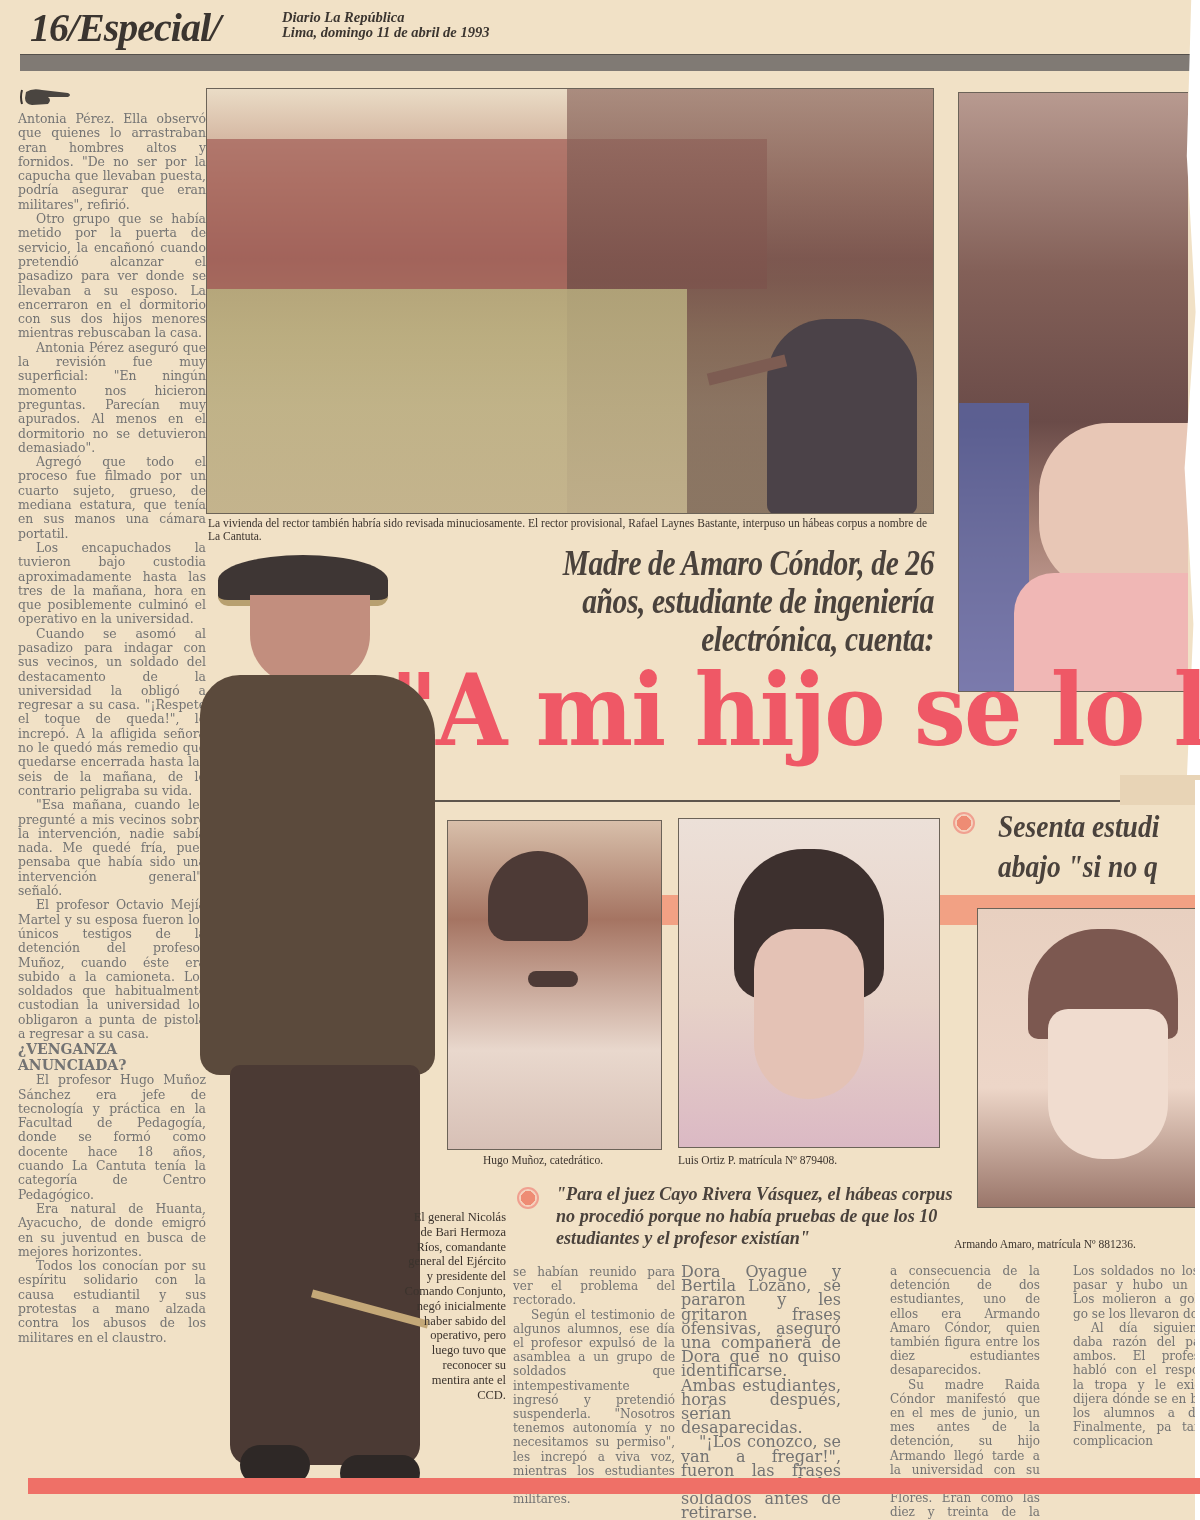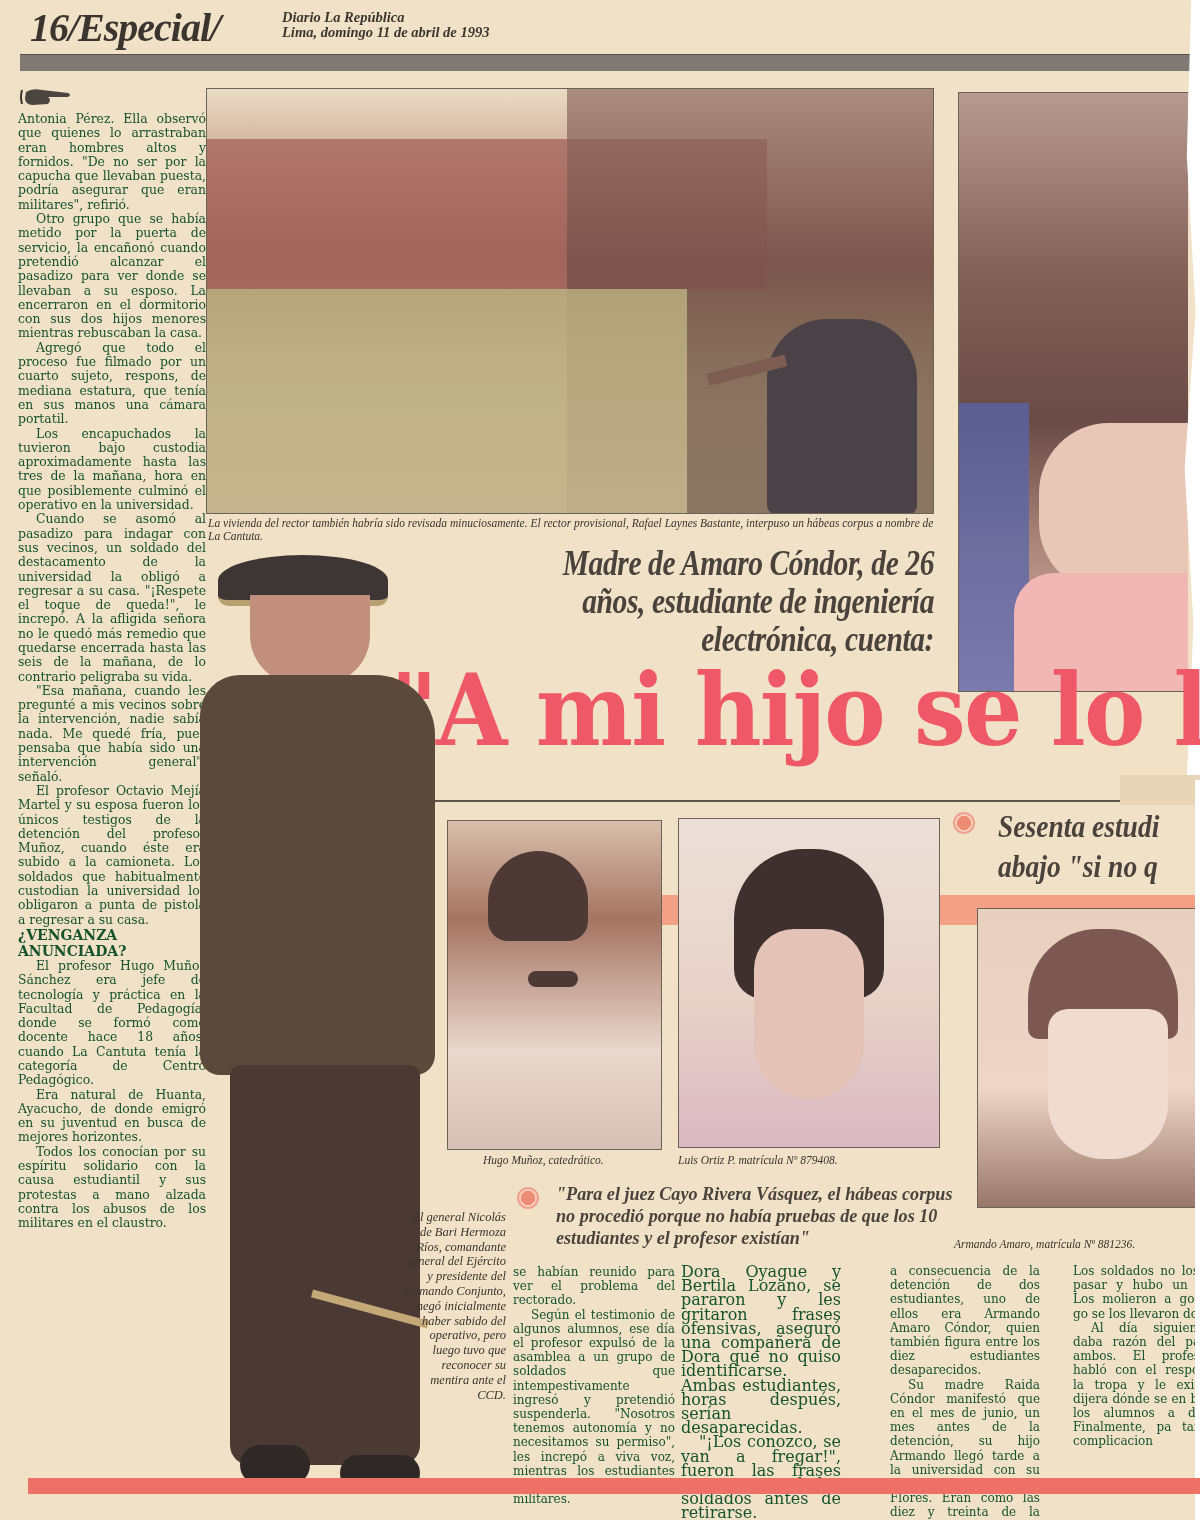--- a/index.html
+++ b/index.html
@@ -9,27 +9,27 @@
     font-family:"DejaVu Serif", serif;
     color:#3a322c;
   }
   .abs { position:absolute; }
   
   .hdr-section { left:30px; top:8px; font-family:"Liberation Serif", serif; font-style:italic; font-weight:bold; font-size:40px; color:#3b3530; letter-spacing:-1px; line-height:40px;text-align:center; }
   .hdr-pub { left:282px; top:10px; font-family:"Liberation Serif", serif; font-style:italic; font-weight:bold; font-size:14.5px; line-height:15px; color:#3b3530; }
   .hdr-bar { left:20px; top:54px; width:1180px; height:16px; background:#807a74; border-top:1px solid #55504b; }
   .pointer { left:18px; top:86px; width:54px; height:22px; }
   
-  .col-text { font-size:12.4px; line-height:14.3px; text-align:justify; hyphens:manual; color:#14532d; }
+  .col-text { font-size:12.4px; line-height:14.3px; text-align:justify; hyphens:manual; color:#737373; }
   .col-text p { margin:0; text-indent:18px; }
   .col-text p.noind { text-indent:0; }
   .subhead { text-align:left; font-weight:bold; font-size:14px; line-height:16px; margin:18px 0 14px; text-indent:0 !important; }
   
   .photo { border:1px solid #6c6358; box-sizing:border-box; overflow:hidden; }
-  .caption { font-family:"Liberation Serif", serif; font-style:italic; font-size:11.5px; line-height:13px; color:#3b332d; }
+  .caption { font-family:"Liberation Serif", serif; font-size:11.5px; line-height:13px; color:#3b332d; }
   .deck { font-family:"Liberation Serif", serif; font-style:italic; font-weight:bold; color:#4a423c; font-size:36px; line-height:38px; text-align:right; letter-spacing:-0.5px; transform:scaleX(0.82); transform-origin:right top; }
   .headline { font-family:"DejaVu Serif", serif; font-weight:bold; font-size:100px; line-height:100px; color:#ef5866; letter-spacing:-2px; white-space:nowrap; transform:scaleX(0.92); transform-origin:left top; }
   .pull { font-family:"Liberation Serif", serif; font-style:italic; font-weight:bold; color:#4a423c; }
   .bullet { width:22px; height:22px; border-radius:50%; border:2px solid #f0a090; background:radial-gradient(circle, #ee8c74 0 55%, #f5d2be 56% 100%); box-sizing:border-box; }
   .redline { background:#ef7067; }
   .orange-band { background:#f2a184; }
   .rule { background:#5e554c; height:1px; }
   .torn { background:#ffffff; }
 </style>
 </head>
@@ -43,21 +43,22 @@
 <div class="abs hdr-bar"></div>
 
 <svg class="abs pointer" viewBox="0 0 54 22">
   <path d="M4 4 Q2 11 4 18" stroke="#3b3530" stroke-width="2" fill="none"></path>
   <path d="M8 6 Q14 2 24 4 L50 7 Q54 9 50 11 L30 11 Q34 14 30 18 L14 19 Q7 18 7 12 Z" fill="#4a4540"></path>
 </svg>
 
 <div class="abs col-text" style="left:18px; top:112px; width:188px;">
   <p class="noind">Antonia Pérez. Ella observó que quienes lo arrastraban eran hombres altos y fornidos. "De no ser por la capucha que llevaban puesta, podría asegurar que eran militares", refirió.</p>
   <p>Otro grupo que se había metido por la puerta de servicio, la encañonó cuando pretendió alcanzar el pasadizo para ver donde se llevaban a su esposo. La encerraron en el dormitorio con sus dos hijos menores mientras rebuscaban la casa.</p>
-  <p>Agregó que todo el proceso fue filmado por un cuarto sujeto, respons, de mediana estatura, que tenía en sus manos una cámara portatil.</p>
+  <p>Antonia Pérez aseguró que la revisión fue muy superficial: "En ningún momento nos hicieron preguntas. Parecían muy apurados. Al menos en el dormitorio no se detuvieron demasiado".</p>
+  <p>Agregó que todo el proceso fue filmado por un cuarto sujeto, grueso, de mediana estatura, que tenía en sus manos una cámara portatil.</p>
   <p>Los encapuchados la tuvieron bajo custodia aproximadamente hasta las tres de la mañana, hora en que posiblemente culminó el operativo en la universidad.</p>
   <p>Cuando se asomó al pasadizo para indagar con sus vecinos, un soldado del destacamento de la universidad la obligó a regresar a su casa. "¡Respete el toque de queda!", le increpó. A la afligida señora no le quedó más remedio que quedarse encerrada hasta las seis de la mañana, de lo contrario peligraba su vida.</p>
   <p>"Esa mañana, cuando les pregunté a mis vecinos sobre la intervención, nadie sabía nada. Me quedé fría, pues pensaba que había sido una intervención general", señaló.</p>
   <p>El profesor Octavio Mejía Martel y su esposa fueron los únicos testigos de la detención del profesor Muñoz, cuando éste era subido a la camioneta. Los soldados que habitualmente custodian la universidad los obligaron a punta de pistola a regresar a su casa.</p>
   <p class="subhead">¿VENGANZA ANUNCIADA?</p>
   <p>El profesor Hugo Muñoz Sánchez era jefe de tecnología y práctica en la Facultad de Pedagogía, donde se formó como docente hace 18 años, cuando La Cantuta tenía la categoría de Centro Pedagógico.</p>
   <p>Era natural de Huanta, Ayacucho, de donde emigró en su juventud en busca de mejores horizontes.</p>
   <p>Todos los conocían por su espíritu solidario con la causa estudiantil y sus protestas a mano alzada contra los abusos de los militares en el claustro.</p>
 </div>
 

